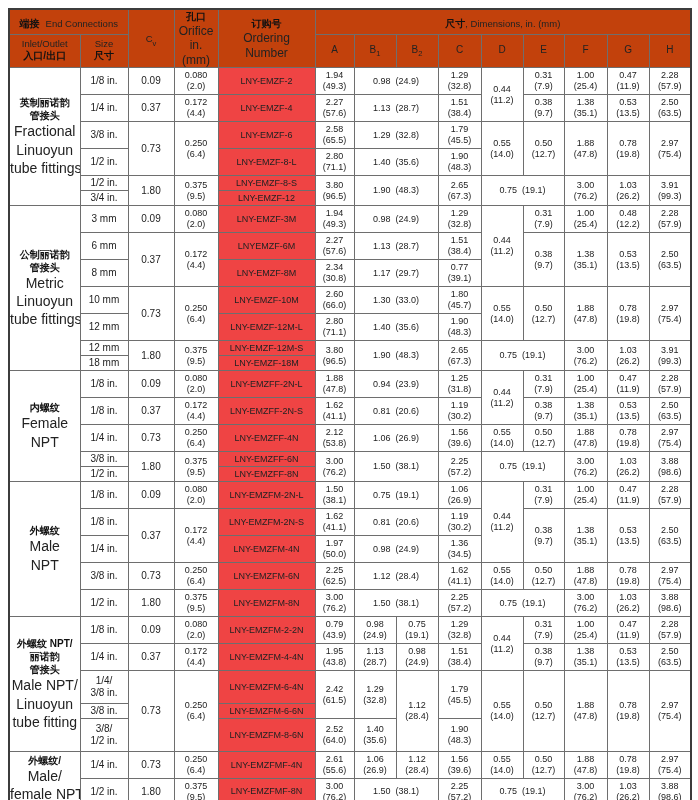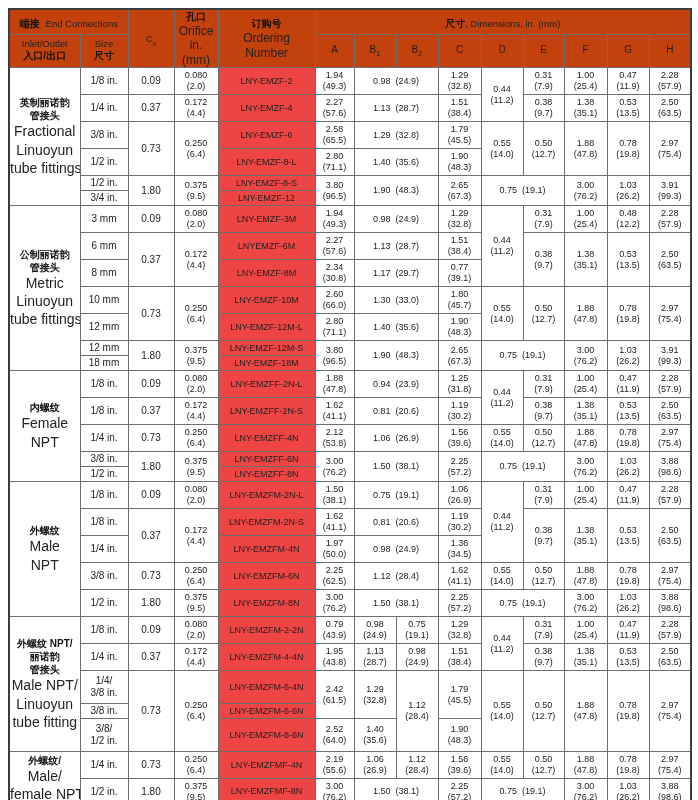--- a/index.html
+++ b/index.html
@@ -1110,21 +1110,21 @@
             <div class="line">0.73</div>
           </td>
           <td class="c-orf">
             <div class="line">0.250</div>
             <div class="line">(6.4)</div>
           </td>
           <td class="c-ord">
             <div class="line">LNY-EMZFMF-4N</div>
           </td>
           <td class="c-dim">
-            <div class="line">2.19</div>
+            <div class="line">2.61</div>
             <div class="line">(55.6)</div>
           </td>
           <td class="c-dim">
             <div class="line">1.06</div>
             <div class="line">(26.9)</div>
           </td>
           <td class="c-dim">
             <div class="line">1.12</div>
             <div class="line">(28.4)</div>
           </td>

